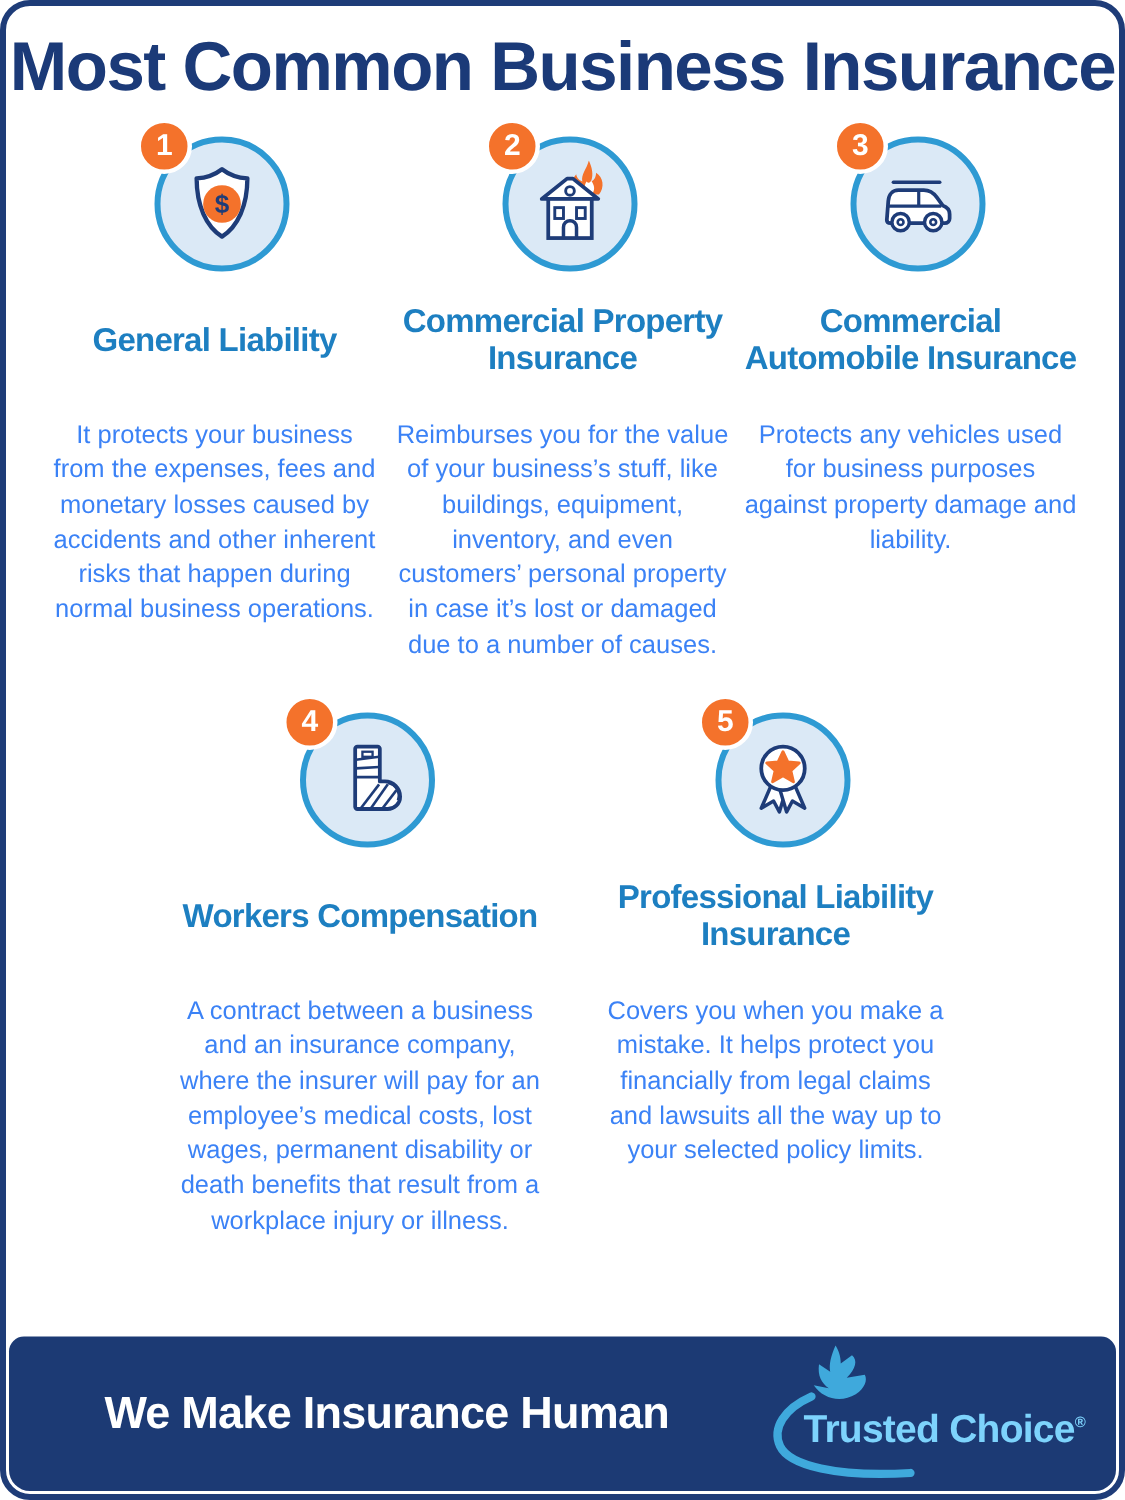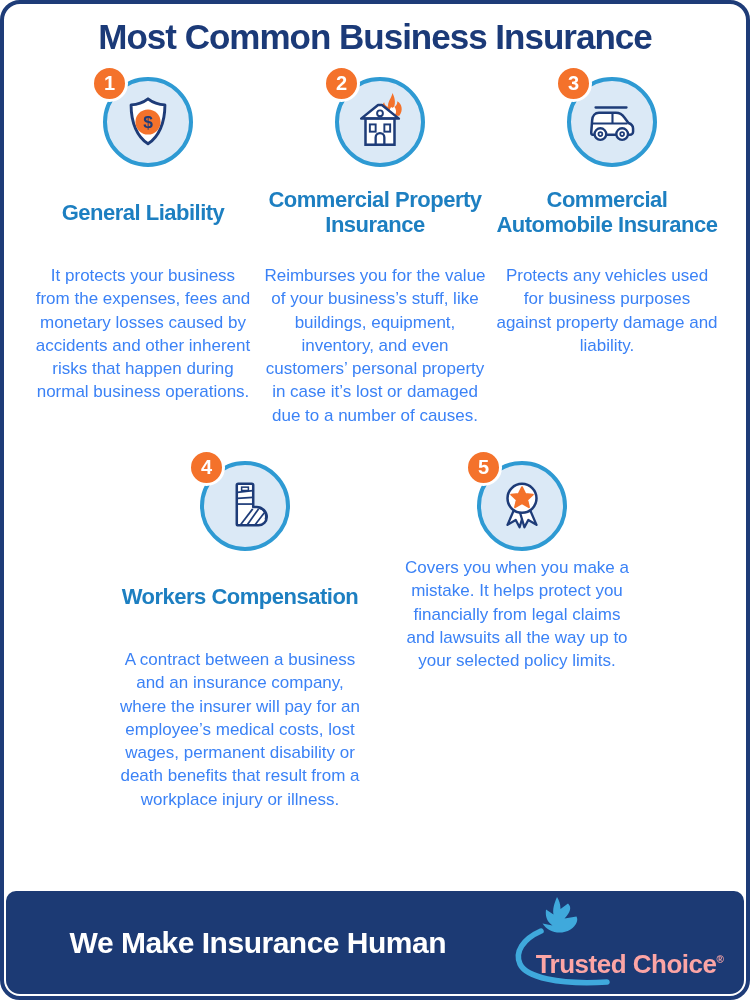--- a/index.html
+++ b/index.html
@@ -13,21 +13,21 @@
     width: 750px; height: 1000px;
     background: #ffffff;
     border: 4px solid #1e3c78;
     border-radius: 20px;
     overflow: hidden;
   }
   h1.page-title {
     margin-top: 13px;
     text-align: center;
     color: #1b3a78;
-    font-size: 35px;
+    font-size: 46px;
     font-weight: bold;
     letter-spacing: -1px;
   }
   .row { display: flex; }
   .row1 {
     margin-top: 8px;
     padding: 0 28px;
     justify-content: space-between;
   }
   .row2 {
@@ -96,22 +96,22 @@
     font-weight: bold;
     letter-spacing: -0.5px;
   }
   .logo {
     position: relative;
     width: 235px; height: 103px;
   }
   .logo svg { position: absolute; left: 0; top: 0; }
   .logo-text {
     position: absolute;
-    left: 26px; top: 58px;
-    color: #fca5a5;
+    left: 26px; top: 46px;
+    color: #7dd3fc;
     font-size: 26px;
     font-weight: bold;
     letter-spacing: -0.5px;
     white-space: nowrap;
   }
   .logo-text sup { font-size: 10px; vertical-align: super; }
   .icon-svg { display: block; }
 </style>
 </head>
 <body>
@@ -206,20 +206,21 @@
         <div class="icon-circle">
           <svg class="icon-svg" width="58" height="58" viewBox="0 0 60 60">
             <path d="M23 31 L15 49.5 L23.5 44.5 L27.5 52 L32 37 Z" fill="#ffffff" stroke="#1e3c78" stroke-width="2.4" stroke-linejoin="round"></path>
             <path d="M37 31 L45 49.5 L36.5 44.5 L32.5 52 L28 37 Z" fill="#ffffff" stroke="#1e3c78" stroke-width="2.4" stroke-linejoin="round"></path>
             <circle cx="30" cy="22" r="15" fill="#ffffff" stroke="#1e3c78" stroke-width="2.6"></circle>
             <polygon points="30,10.5 33.4,17.6 41.2,18.2 35.4,23.5 37.2,31.2 30,27 22.8,31.2 24.6,23.5 18.8,18.2 26.6,17.6" fill="#f4722b" stroke="#f4722b" stroke-width="2" stroke-linejoin="round"></polygon>
           </svg>
         </div>
         <div class="badge">5</div>
       </div>
+      <h2 class="card-title">Professional Liability Insurance</h2>
       <p class="card-desc">Covers you when you make a mistake. It helps protect you financially from legal claims and lawsuits all the way up to your selected policy limits.</p>
     </div>
   </div>
 
   <div class="footer">
     <div class="tagline">We Make Insurance Human</div>
     <div class="logo">
       <svg width="235" height="103" viewBox="0 0 235 103">
         <path d="M47 6 C44 13 42.5 18.5 43.5 23.5 L36 18.5 C35 26 37.5 31 42.5 34.5 L32.5 32.5 C38.5 41.5 50.5 44.5 60.5 38.5 C66.5 34.5 68.5 29 66.5 25.5 L54.5 27.5 C60.5 21.5 62 16 58 12.5 L50.5 18 C50.5 13 49 9 47 6 Z" fill="#3fa9dc"></path>
         <path d="M31 40 C13 48 4.5 61 10 73 C16 86 48 94 97 91" fill="none" stroke="#3fa9dc" stroke-width="5.5" stroke-linecap="round"></path>

